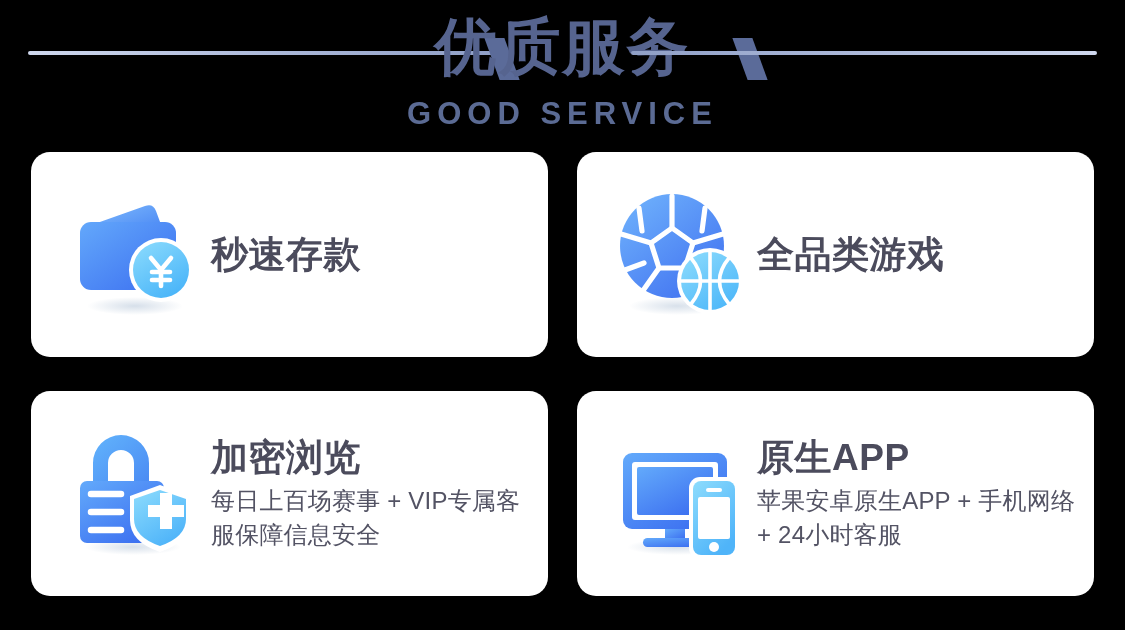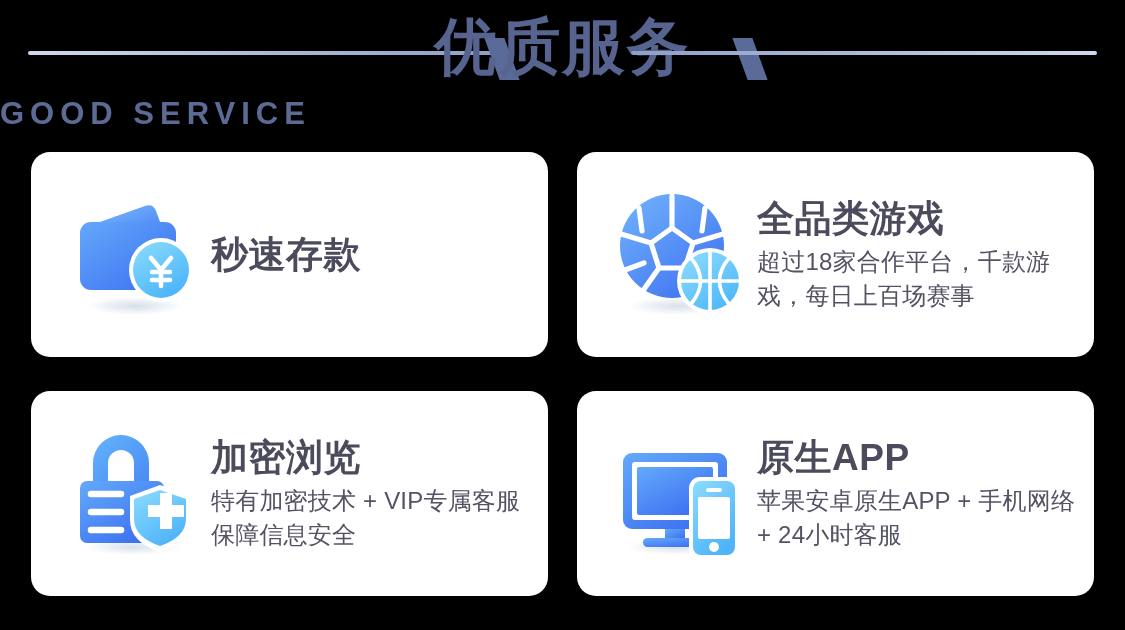--- a/index.html
+++ b/index.html
@@ -67,20 +67,21 @@
     color: #56648f;
     letter-spacing: 2px;
     font-family: "Liberation Sans", "DejaVu Sans", sans-serif;
   }
 
   .title-en {
     position: absolute;
     top: 96px;
     left: 0;
     width: 1125px;
+    text-align: center;
     font-size: 31px;
     line-height: 36px;
     font-weight: 700;
     color: #5b6b94;
     letter-spacing: 6px;
   }
 
   
   .grid {
     position: absolute;
@@ -226,21 +227,20 @@
         <g fill="none" stroke="#ffffff" stroke-width="3.6" stroke-linecap="round">
           <path d="M101 68 V126"></path>
           <path d="M72 97 H130"></path>
           <path d="M82 74 Q101 97 82 120"></path>
           <path d="M120 74 Q101 97 120 120"></path>
         </g>
       </svg>
     </div>
     <div class="card-text">
       <div class="card-title">全品类游戏</div>
-      <div class="card-desc">超过18家合作平台，千款游戏，每日上百场赛事</div>
     </div>
   </div>
 
   <div class="card">
     <div class="card-icon">
       <svg viewBox="0 0 142 142" xmlns="http://www.w3.org/2000/svg">
         <defs>
           <linearGradient id="l-body" x1="0" y1="0" x2="0.8" y2="1">
             <stop offset="0%" stop-color="#63aafb"></stop>
               <stop offset="100%" stop-color="#3b6ef0"></stop>
@@ -267,21 +267,21 @@
           <path d="M28 107 H58"></path>
         </g>
         <path d="M97 62 L127 73 V97 q0 22 -30 32 q-30 -10 -30 -32 V73 Z" fill="#ffffff"></path>
         <path d="M97 67 L123 76 V96 q0 18 -26 27 q-26 -9 -26 -27 V76 Z" fill="url(#l-shield)"></path>
         <path d="M91 82 h12 v-11 h-12 v11 z" fill="none"></path>
         <path d="M92 84 h-12 v12 h12 v12 h12 v-12 h12 v-12 h-12 v-12 h-12 z" fill="#ffffff" transform="translate(5,-2)"></path>
       </svg>
     </div>
     <div class="card-text">
       <div class="card-title">加密浏览</div>
-      <div class="card-desc">特有加密技术 + VIP专属客服保障信息安全</div>
+      <div class="card-desc">每日上百场赛事 + VIP专属客服保障信息安全</div>
     </div>
   </div>
 
   <div class="card">
     <div class="card-icon">
       <svg viewBox="0 0 142 142" xmlns="http://www.w3.org/2000/svg">
         <defs>
           <linearGradient id="m-body" x1="0" y1="0" x2="0.8" y2="1">
             <stop offset="0%" stop-color="#63aafb"></stop>
               <stop offset="100%" stop-color="#3b6ef0"></stop>

